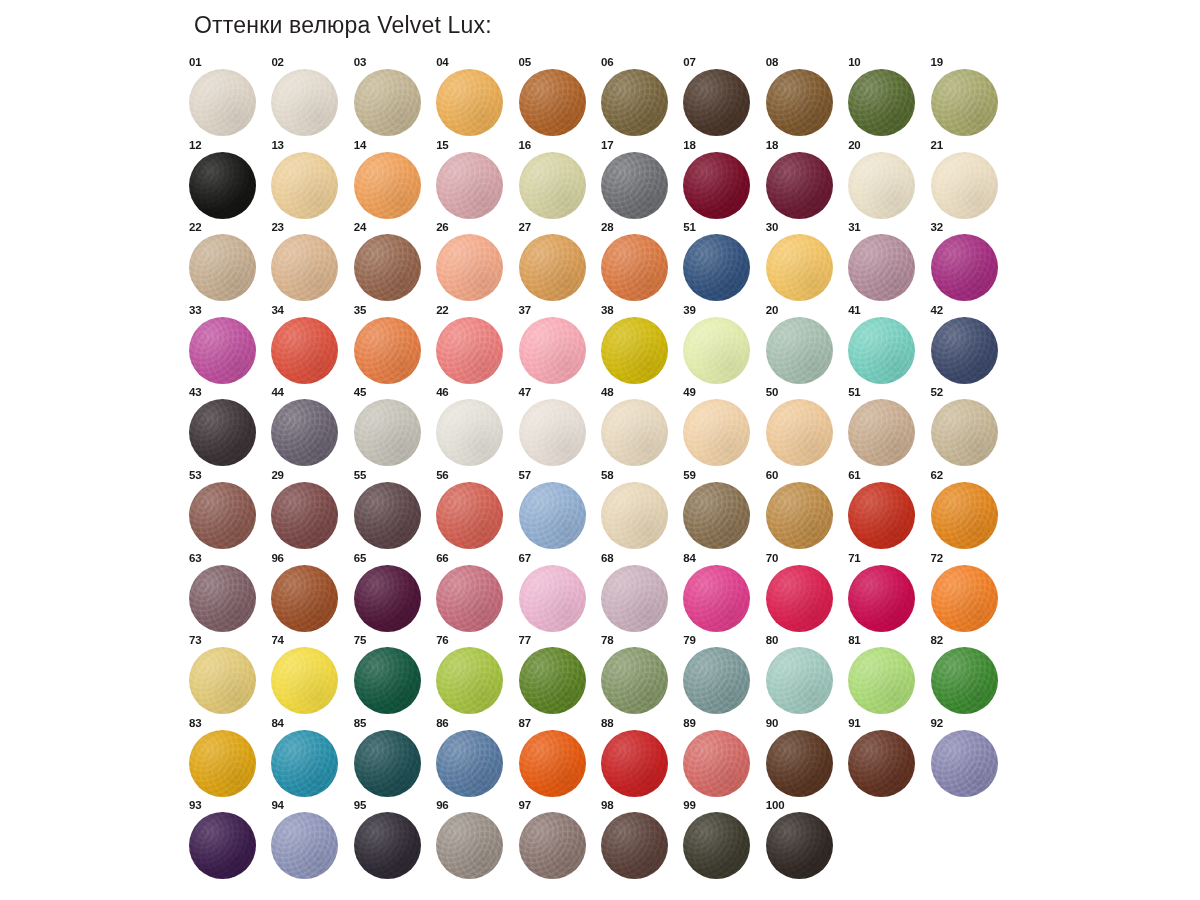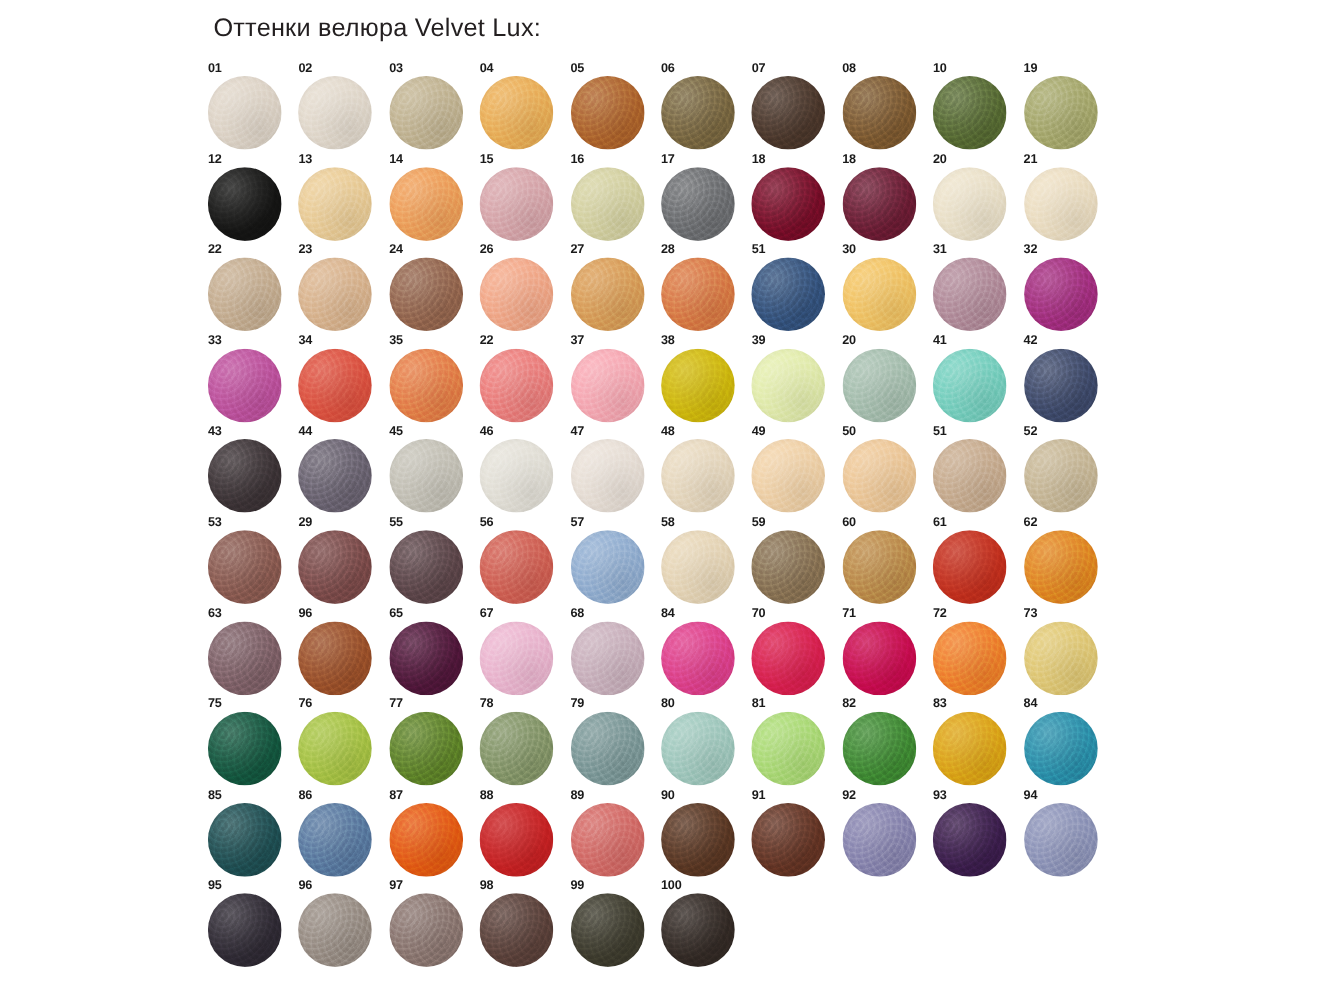--- a/index.html
+++ b/index.html
@@ -334,20 +334,24 @@
       </div>
       <div class="swatch-cell">
         <div class="swatch-label">96</div>
         <div class="swatch-dot" style="background-color: rgb(157, 81, 42);"></div>
       </div>
       <div class="swatch-cell">
         <div class="swatch-label">65</div>
         <div class="swatch-dot" style="background-color: rgb(80, 23, 58);"></div>
       </div>
       <div class="swatch-cell">
+        <div class="swatch-label">66</div>
+        <div class="swatch-dot" style="background-color: rgb(201, 112, 127);"></div>
+      </div>
+      <div class="swatch-cell">
         <div class="swatch-label">67</div>
         <div class="swatch-dot" style="background-color: rgb(239, 185, 211);"></div>
       </div>
       <div class="swatch-cell">
         <div class="swatch-label">68</div>
         <div class="swatch-dot" style="background-color: rgb(205, 180, 192);"></div>
       </div>
       <div class="swatch-cell">
         <div class="swatch-label">84</div>
         <div class="swatch-dot" style="background-color: rgb(226, 64, 141);"></div>
@@ -360,20 +364,24 @@
         <div class="swatch-label">71</div>
         <div class="swatch-dot" style="background-color: rgb(204, 11, 79);"></div>
       </div>
       <div class="swatch-cell">
         <div class="swatch-label">72</div>
         <div class="swatch-dot" style="background-color: rgb(244, 129, 42);"></div>
       </div>
       <div class="swatch-cell">
         <div class="swatch-label">73</div>
         <div class="swatch-dot" style="background-color: rgb(228, 204, 120);"></div>
+      </div>
+      <div class="swatch-cell">
+        <div class="swatch-label">74</div>
+        <div class="swatch-dot" style="background-color: rgb(246, 222, 68);"></div>
       </div>
       <div class="swatch-cell">
         <div class="swatch-label">75</div>
         <div class="swatch-dot" style="background-color: rgb(20, 87, 63);"></div>
       </div>
       <div class="swatch-cell">
         <div class="swatch-label">76</div>
         <div class="swatch-dot" style="background-color: rgb(169, 198, 69);"></div>
       </div>
       <div class="swatch-cell">

